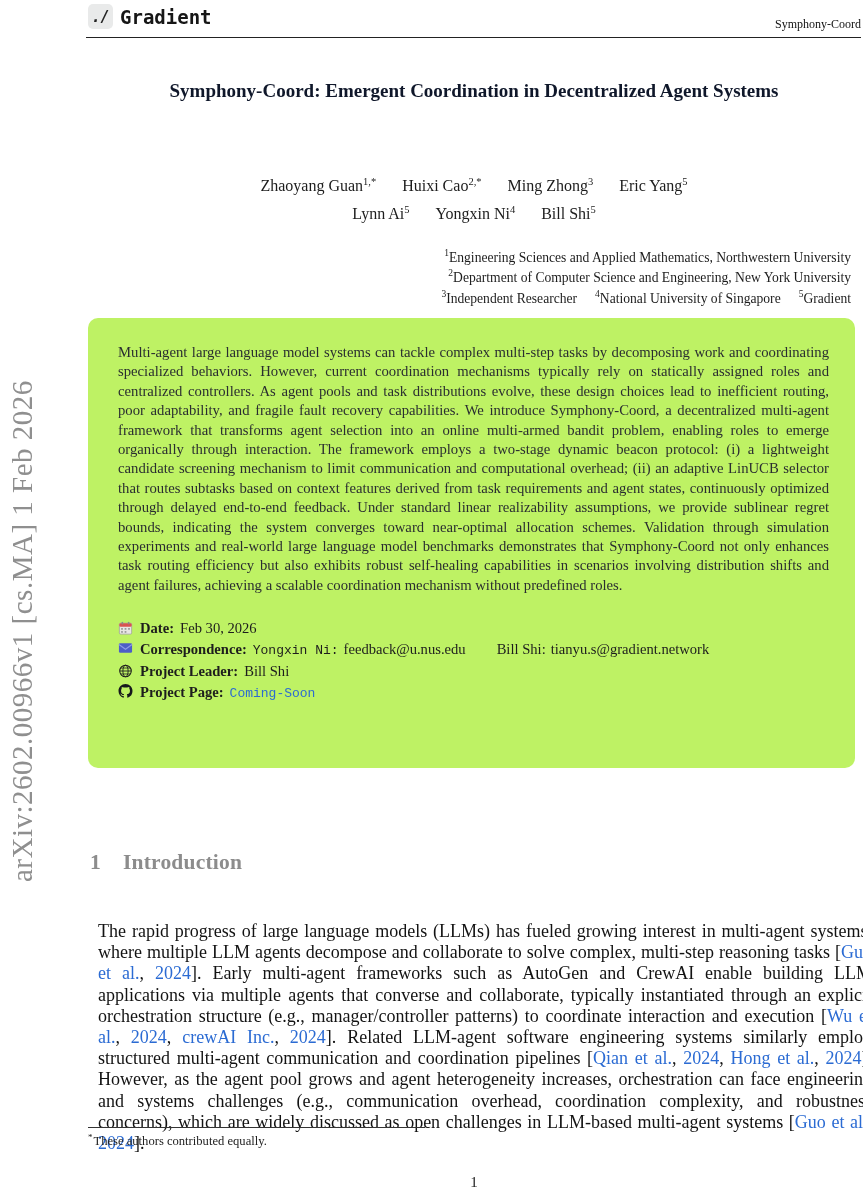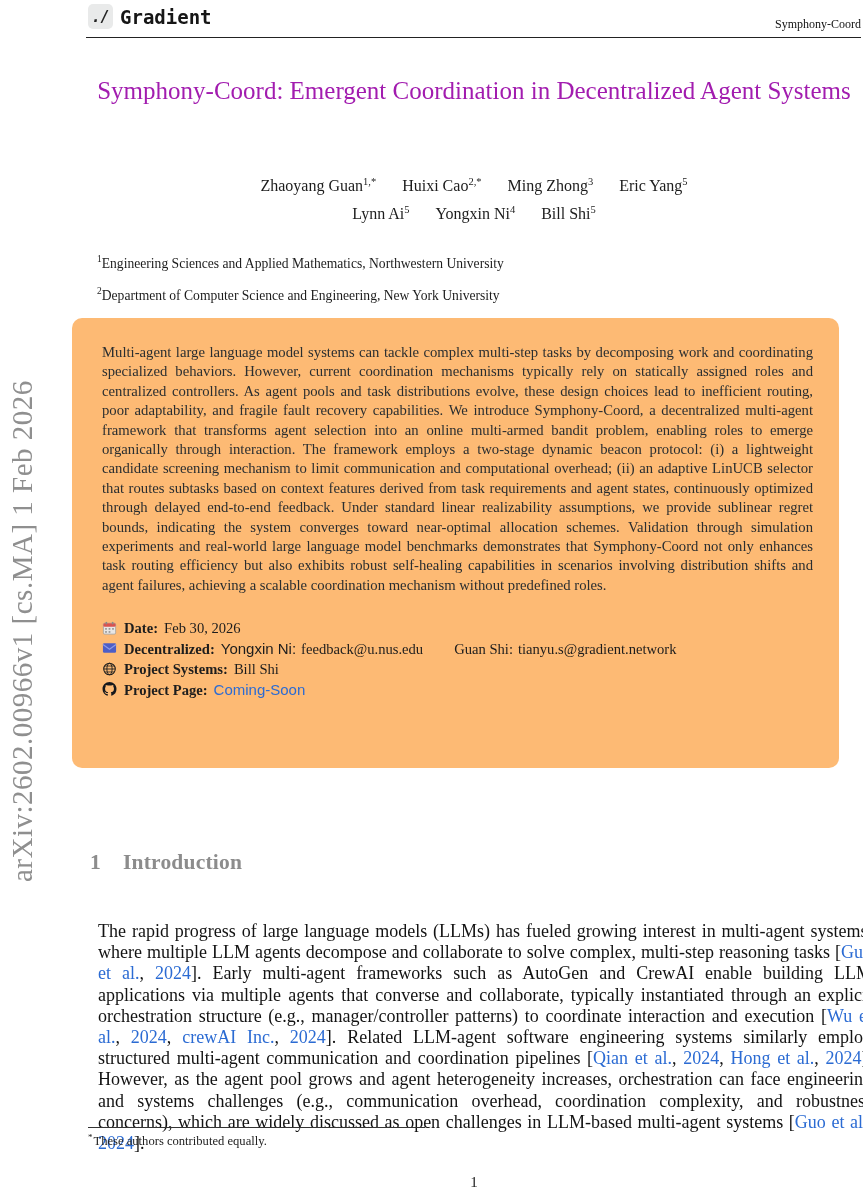--- a/index.html
+++ b/index.html
@@ -26,41 +26,41 @@
     font-family:"DejaVu Sans Mono", monospace;font-weight:bold;font-size:15px;color:#222;
     font-style:italic;
   }
   .logo-text{font-family:"DejaVu Sans Mono", monospace;font-weight:bold;font-size:19px;color:#161616;}
   .running-title{position:absolute;right:0;bottom:6px;font-size:12px;color:#111;}
   .header-rule{position:absolute;top:37px;left:86px;right:2px;height:0;border-top:1.6px solid #222;}
 
   
   .title{
     position:absolute;top:74px;left:88px;width:772px;margin:0;text-align:center;
-    font-size:25px;line-height:33px;font-weight:normal;color:#a21caf;
+    font-size:19px;line-height:33px;font-weight:bold;color:#0f172a;
   }
   .authors{position:absolute;top:170px;left:88px;width:772px;text-align:center;font-size:16px;line-height:23px;}
   .author{margin:4px 13px;white-space:nowrap;}
   .author sup{font-size:10.5px;}
-  .affils{position:absolute;top:245px;left:88px;width:772px;text-align:left;font-size:13.6px;line-height:28px;}
+  .affils{position:absolute;top:245px;left:88px;width:772px;text-align:right;font-size:13.6px;line-height:16px;}
   .affil-item{margin:0 9px;white-space:nowrap;}
   .affil-item sup{font-size:9.5px;}
 
   
   .abstract-box{
-    position:absolute;top:318px;left:72px;width:767px;height:450px;box-sizing:border-box;
-    background:#fdba74;border-radius:10px;padding:25px 26px 0 30px;overflow:hidden;
+    position:absolute;top:318px;left:88px;width:767px;height:450px;box-sizing:border-box;
+    background:#bef264;border-radius:10px;padding:25px 26px 0 30px;overflow:hidden;
   }
   .abstract-text{margin:0;font-size:14.7px;line-height:19.4px;text-align:justify;color:#2a2e30;}
   .meta{margin-top:23px;}
   .meta-row{display:flex;align-items:baseline;font-size:14.6px;line-height:20.5px;color:#1d1d1d;}
   .meta-row .ico{width:15px;height:14px;margin-right:7px;flex:0 0 auto;position:relative;top:1.5px;}
   .meta-label{font-weight:bold;margin-right:6px;white-space:nowrap;}
   .meta-val{margin-right:5px;}
-  .mono{font-family:Liberation Sans, sans-serif;font-size:15px;}
+  .mono{font-family:Liberation Mono, monospace;font-size:13px;}
   .gap-wide{display:inline-block;width:26px;}
   .link{color:#2b6bd3;text-decoration:none;cursor:pointer;}
 
   
   .section-heading{
     position:absolute;top:848px;left:88px;margin:2px;
     font-size:21.5px;font-weight:bold;color:#8c8c8c;letter-spacing:0.2px;
   }
   .section-heading .sec-num{margin-right:22px;}
 
@@ -129,37 +129,37 @@
         </svg>
         <span class="meta-label">Date:</span>
         <span class="meta-val">Feb 30, 2026</span>
       </div>
 
       <div class="meta-row">
         <svg class="ico" viewBox="0 0 16 16">
           <rect x="0.5" y="2.5" width="15" height="11" rx="1.5" fill="#4d5ec6"></rect>
           <path d="M0.5 4 L8 9.5 L15.5 4" fill="none" stroke="#8d9ae6" stroke-width="1.4"></path>
         </svg>
-        <span class="meta-label">Decentralized:</span>
+        <span class="meta-label">Correspondence:</span>
         <span class="meta-val mono">Yongxin Ni:</span>
         <span class="meta-val">feedback@u.nus.edu</span>
         <span class="gap-wide"></span>
-        <span class="meta-val">Guan Shi:</span>
+        <span class="meta-val">Bill Shi:</span>
         <span class="meta-val">tianyu.s@gradient.network</span>
       </div>
 
       <div class="meta-row">
         <svg class="ico" viewBox="0 0 16 16">
           <circle cx="8" cy="8" r="6.6" fill="none" stroke="#1d1d1d" stroke-width="1.2"></circle>
           <ellipse cx="8" cy="8" rx="3" ry="6.6" fill="none" stroke="#1d1d1d" stroke-width="1"></ellipse>
           <line x1="1.4" y1="8" x2="14.6" y2="8" stroke="#1d1d1d" stroke-width="1"></line>
           <line x1="2.2" y1="4.6" x2="13.8" y2="4.6" stroke="#1d1d1d" stroke-width="0.9"></line>
           <line x1="2.2" y1="11.4" x2="13.8" y2="11.4" stroke="#1d1d1d" stroke-width="0.9"></line>
         </svg>
-        <span class="meta-label">Project Systems:</span>
+        <span class="meta-label">Project Leader:</span>
         <span class="meta-val">Bill Shi</span>
       </div>
 
       <div class="meta-row">
         <svg class="ico" viewBox="0 0 16 16">
           <path fill="#16181c" d="M8 0C3.58 0 0 3.58 0 8c0 3.54 2.29 6.53 5.47 7.59.4.07.55-.17.55-.38 0-.19-.01-.82-.01-1.49-2.01.37-2.53-.49-2.69-.94-.09-.23-.48-.94-.82-1.13-.28-.15-.68-.52-.01-.53.63-.01 1.08.58 1.23.82.72 1.21 1.87.87 2.33.66.07-.52.28-.87.51-1.07-1.78-.2-3.64-.89-3.64-3.95 0-.87.31-1.59.82-2.15-.08-.2-.36-1.02.08-2.12 0 0 .67-.21 2.2.82.64-.18 1.32-.27 2-.27s1.36.09 2 .27c1.53-1.04 2.2-.82 2.2-.82.44 1.1.16 1.92.08 2.12.51.56.82 1.27.82 2.15 0 3.07-1.87 3.75-3.65 3.95.29.25.54.73.54 1.48 0 1.07-.01 1.93-.01 2.2 0 .21.15.46.55.38A8.01 8.01 0 0 0 16 8c0-4.42-3.58-8-8-8z"></path>
         </svg>
         <span class="meta-label">Project Page:</span>
         <span class="meta-val mono link">Coming-Soon</span>
       </div>

